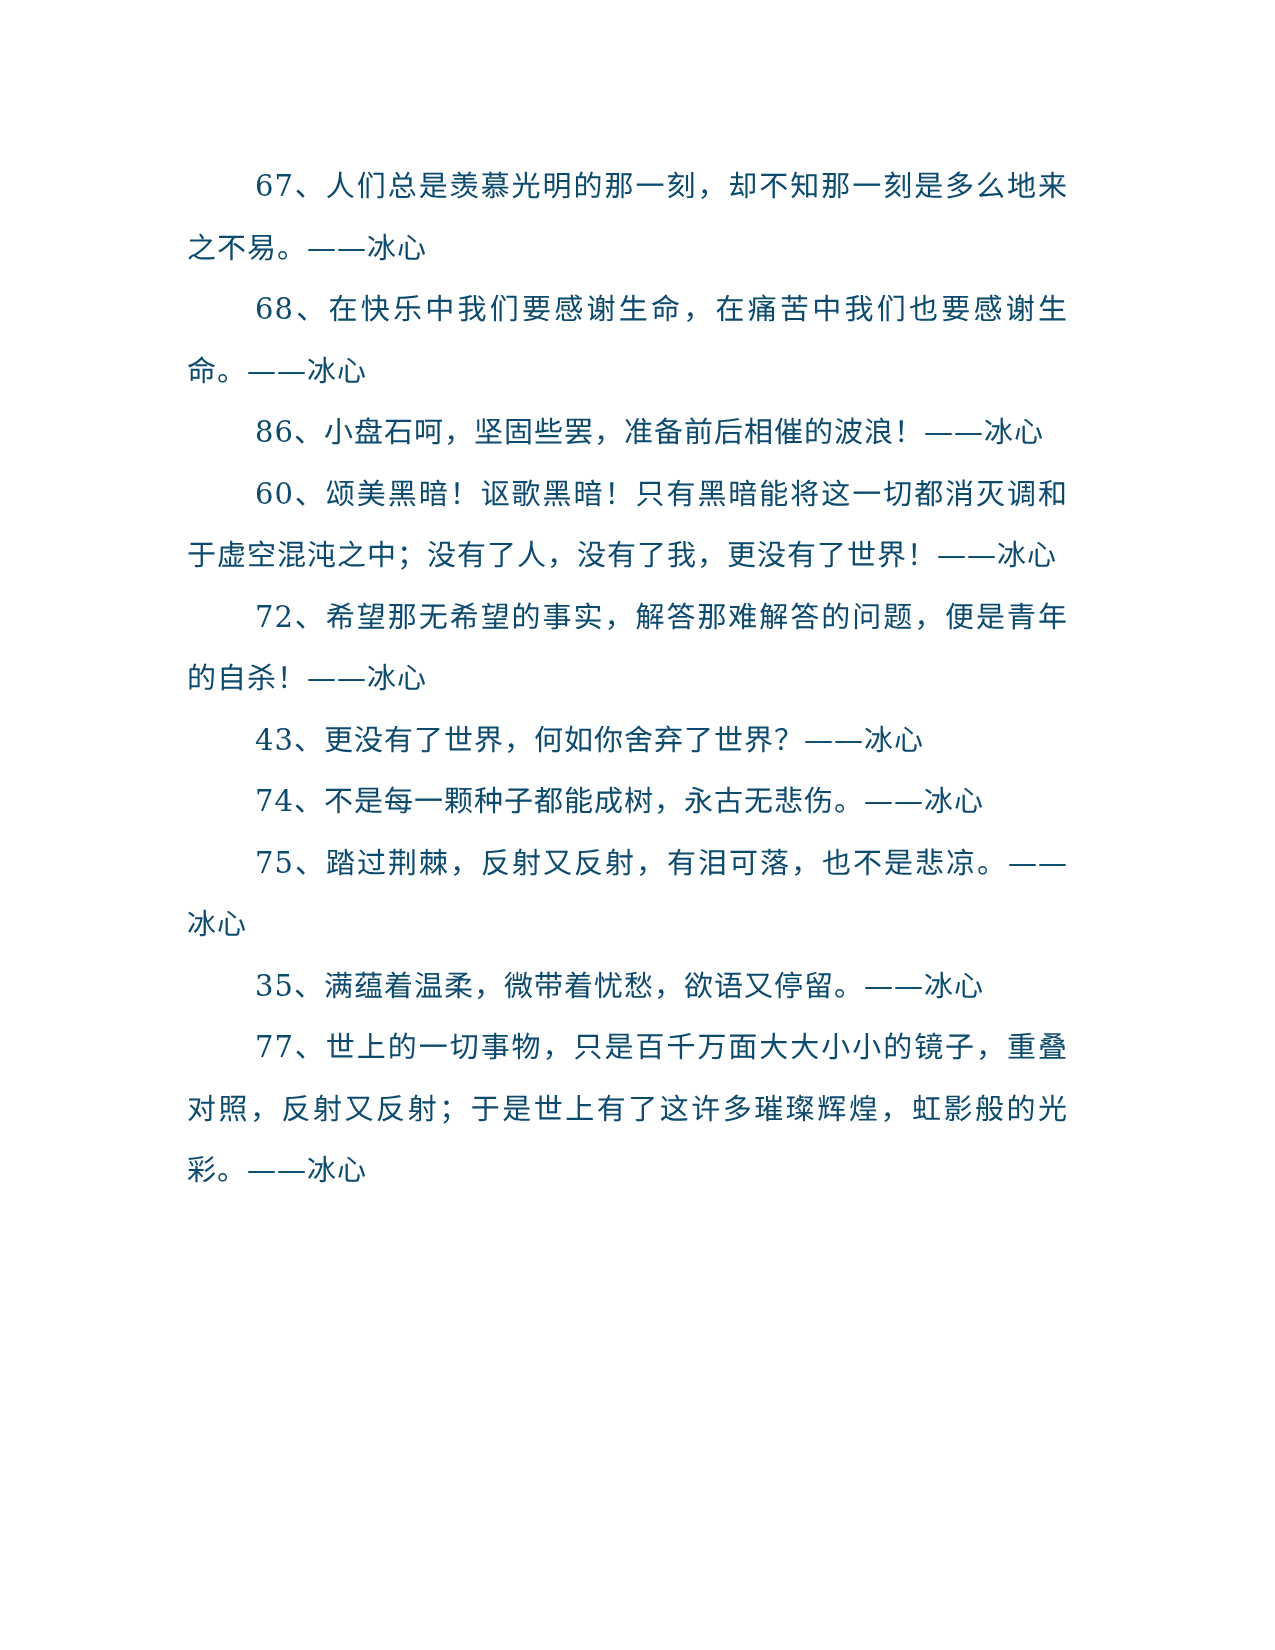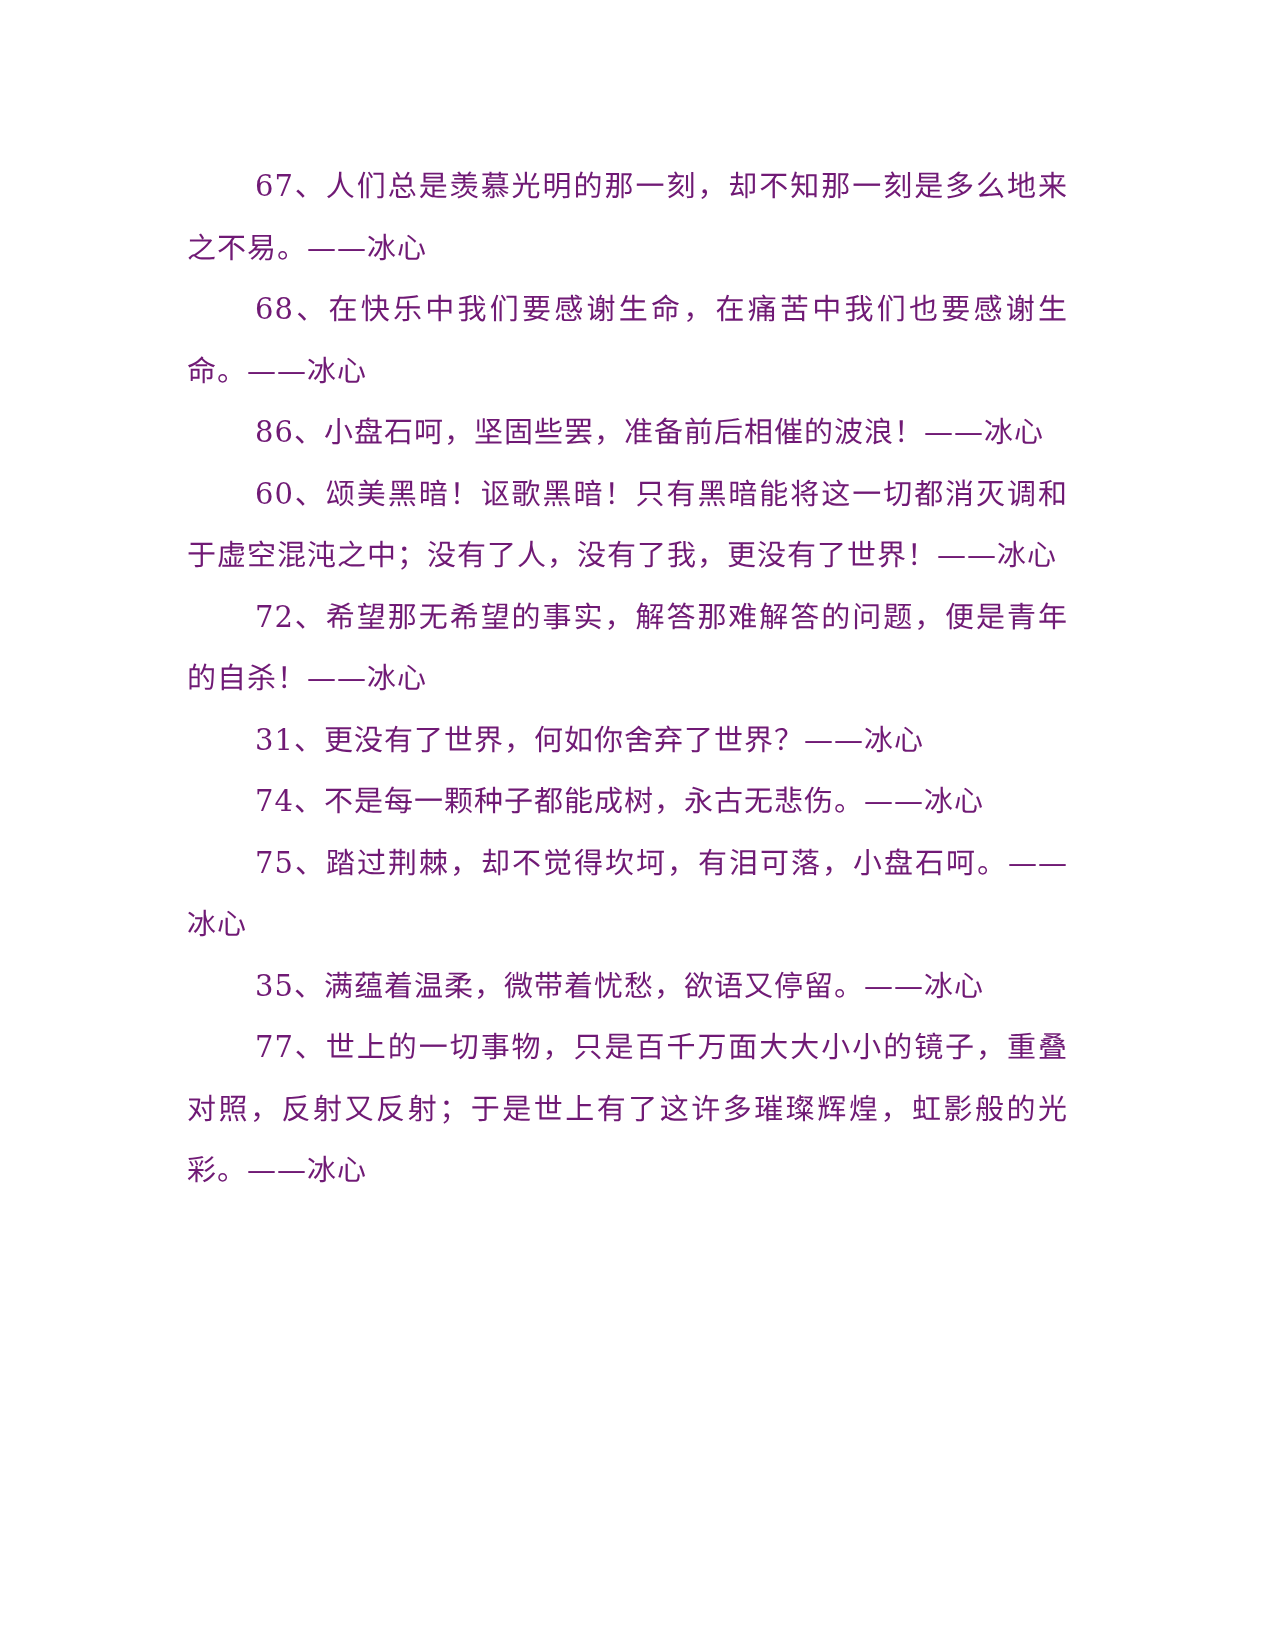--- a/index.html
+++ b/index.html
@@ -19,21 +19,21 @@
     left: 187px;
     top: 156px;
     width: 881px;
   }
   p.quote {
     margin: 0;
     padding: 0;
     font-family: "DejaVu Serif", "Liberation Serif", serif;
     font-size: 29px;
     line-height: 61.5px;
-    color: #701a75;
+    color: #0c4a6e;
     text-align: justify;
     text-justify: inter-ideograph;
     text-indent: 68px;
     letter-spacing: 1px;
     word-break: break-all;
     overflow-wrap: break-word;
   }
   p.quote span {
     
   }
@@ -47,23 +47,23 @@
 
   <p class="quote"><span>68</span><span>、</span><span>在快乐中我们要感谢生命，在痛苦中我们也要感谢生命。</span><span>——冰心</span></p>
 
   <p class="quote"><span>86</span><span>、</span><span>小盘石呵，坚固些罢，准备前后相催的波浪！</span><span>——冰心</span></p>
 
   <p class="quote"><span>60</span><span>、</span><span>颂美黑暗！讴歌黑暗！只有黑暗能将这一切都消灭调和于虚空混沌之中；没有了人，没有了我，更没有了世界！</span><span>——冰心</span></p>
 
 
   <p class="quote"><span>72</span><span>、</span><span>希望那无希望的事实，解答那难解答的问题，便是青年的自杀！</span><span>——冰心</span></p>
 
-  <p class="quote"><span>31</span><span>、</span><span>更没有了世界，何如你舍弃了世界？</span><span>——冰心</span></p>
+  <p class="quote"><span>43</span><span>、</span><span>更没有了世界，何如你舍弃了世界？</span><span>——冰心</span></p>
 
   <p class="quote"><span>74</span><span>、</span><span>不是每一颗种子都能成树，永古无悲伤。</span><span>——冰心</span></p>
 
-  <p class="quote"><span>75</span><span>、</span><span>踏过荆棘，却不觉得坎坷，有泪可落，小盘石呵。</span><span>——冰心</span></p>
+  <p class="quote"><span>75</span><span>、</span><span>踏过荆棘，反射又反射，有泪可落，也不是悲凉。</span><span>——冰心</span></p>
 
   <p class="quote"><span>35</span><span>、</span><span>满蕴着温柔，微带着忧愁，欲语又停留。</span><span>——冰心</span></p>
 
   <p class="quote"><span>77</span><span>、</span><span>世上的一切事物，只是百千万面大大小小的镜子，重叠对照，反射又反射；于是世上有了这许多璀璨辉煌，虹影般的光彩。</span><span>——冰心</span></p>
 </div>
 </div>
 
 </body></html>

